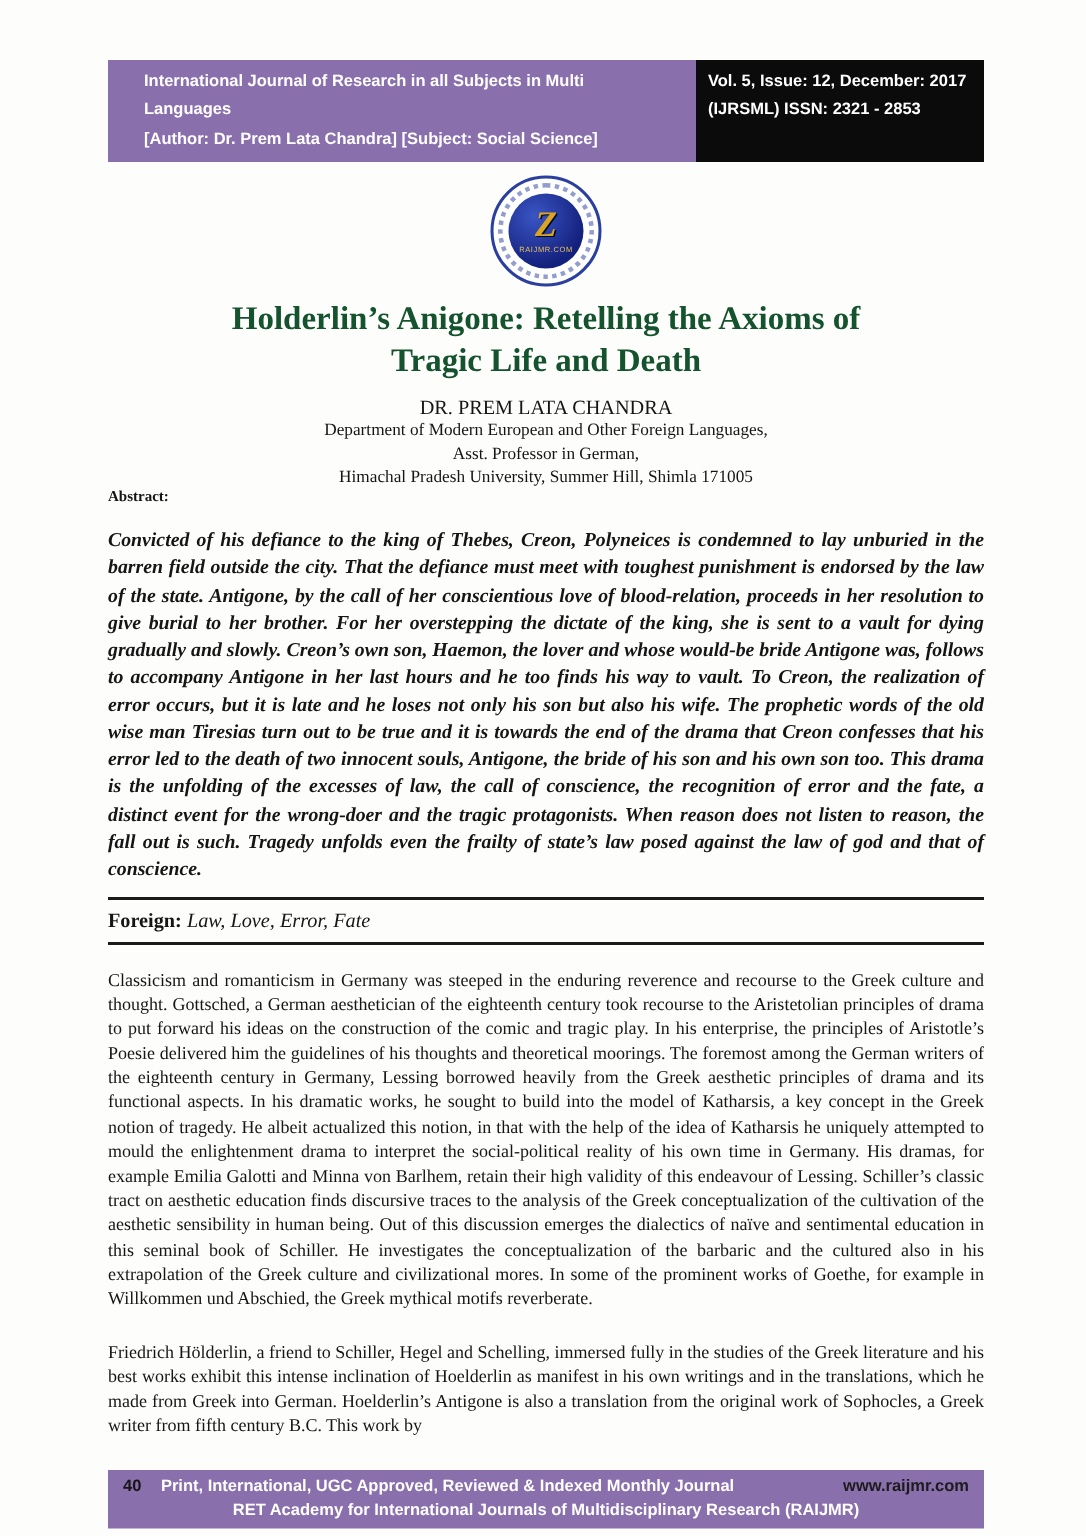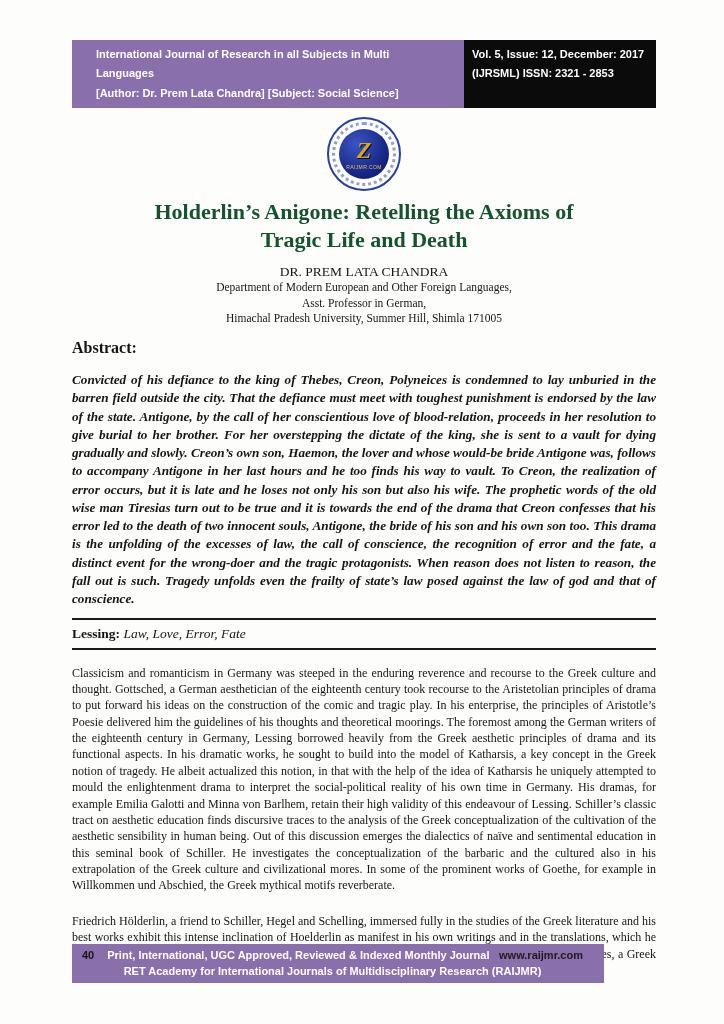--- a/index.html
+++ b/index.html
@@ -20,34 +20,34 @@
   .logo-glyph{color:#d9a520;font-family:"Liberation Serif",serif;font-style:italic;font-weight:bold;font-size:24px;line-height:1;text-shadow:1px 1px 0 #000a24;}
   .logo-site{color:#e8c05a;font-family:"Liberation Sans",sans-serif;font-size:5px;letter-spacing:.4px;margin-top:2px;}
 
   
   .title{margin-top:7px;text-align:center;font-weight:bold;font-size:22px;line-height:1.27;color:#14532d;}
   .authors{margin-top:9px;text-align:center;line-height:1.32;}
   .auth-name{font-size:13.5px;}
   .auth-sub{font-size:11.5px;}
 
   
-  .abs-head{margin-top:13px;font-weight:bold;font-size:16px;}
+  .abs-head{font-weight:bold;font-size:10px;}
   .abs-text{margin-top:14px;font-weight:bold;font-style:italic;font-size:13.2px;line-height:1.385;text-align:justify;}
 
   
   .kw{margin-top:9px;border-top:2px solid #1a1a1a;border-bottom:2px solid #1a1a1a;padding:6px 0;font-size:13.5px;}
   .kw b{font-weight:bold;}
   .kw i{font-style:italic;}
 
   
   .body-par{margin:0;margin-top:15px;font-size:12px;line-height:1.365;text-align:justify;}
   .body-par + .body-par{margin-top:19px;}
 
   
-  .ftr{position:absolute;left:72px;top:944px;width:532px;background:#8a6fad;font-family:"Liberation Sans",sans-serif;font-weight:bold;font-size:11px;color:#ffffff;padding:3px 11px 4px 0;box-sizing:border-box;}
+  .ftr{position:absolute;left:72px;top:980px;width:584px;background:#8a6fad;font-family:"Liberation Sans",sans-serif;font-weight:bold;font-size:11px;color:#ffffff;padding:3px 0 4px 0;box-sizing:border-box;}
   .ftr-l1{display:flex;align-items:center;padding:0 10px;line-height:1.5;}
   .ftr-num{color:#161616;margin-right:13px;}
   .ftr-mid{flex:1;}
   .ftr-web{color:#1c1c1c;}
   .ftr-l2{text-align:center;line-height:1.45;}
 </style>
 </head>
 <body>
 
 <div class="page">
@@ -82,21 +82,21 @@
       <div class="auth-name">DR. PREM LATA CHANDRA</div>
       <div class="auth-sub">Department of Modern European and Other Foreign Languages,</div>
       <div class="auth-sub">Asst. Professor in German,</div>
       <div class="auth-sub">Himachal Pradesh University, Summer Hill, Shimla 171005</div>
     </div>
 
     <div class="abs-head">Abstract:</div>
     <div class="abs-text">Convicted of his defiance to the king of Thebes, Creon, Polyneices is condemned to lay unburied in the barren field outside the city. That the defiance must meet with toughest punishment is endorsed by the law of the state. Antigone, by the call of her conscientious love of blood-relation, proceeds in her resolution to give burial to her brother. For her overstepping the dictate of the king, she is sent to a vault for dying gradually and slowly. Creon’s own son, Haemon, the lover and whose would-be bride Antigone was, follows to accompany Antigone in her last hours and he too finds his way to vault. To Creon, the realization of error occurs, but it is late and he loses not only his son but also his wife. The prophetic words of the old wise man Tiresias turn out to be true and it is towards the end of the drama that Creon confesses that his error led to the death of two innocent souls, Antigone, the bride of his son and his own son too. This drama is the unfolding of the excesses of law, the call of conscience, the recognition of error and the fate, a distinct event for the wrong-doer and the tragic protagonists. When reason does not listen to reason, the fall out is such. Tragedy unfolds even the frailty of state’s law posed against the law of god and that of conscience.</div>
 
     <div class="kw">
-      <b>Lessing:</b>
+      <b>Foreign:</b>
       <i>Law, Love, Error, Fate</i>
     </div>
 
     <p class="body-par">Classicism and romanticism in Germany was steeped in the enduring reverence and recourse to the Greek culture and thought. Gottsched, a German aesthetician of the eighteenth century took recourse to the Aristetolian principles of drama to put forward his ideas on the construction of the comic and tragic play. In his enterprise, the principles of Aristotle’s Poesie delivered him the guidelines of his thoughts and theoretical moorings. The foremost among the German writers of the eighteenth century in Germany, Lessing borrowed heavily from the Greek aesthetic principles of drama and its functional aspects. In his dramatic works, he sought to build into the model of Katharsis, a key concept in the Greek notion of tragedy. He albeit actualized this notion, in that with the help of the idea of Katharsis he uniquely attempted to mould the enlightenment drama to interpret the social-political reality of his own time in Germany. His dramas, for example Emilia Galotti and Minna von Barlhem, retain their high validity of this endeavour of Lessing. Schiller’s classic tract on aesthetic education finds discursive traces to the analysis of the Greek conceptualization of the cultivation of the aesthetic sensibility in human being. Out of this discussion emerges the dialectics of naïve and sentimental education in this seminal book of Schiller. He investigates the conceptualization of the barbaric and the cultured also in his extrapolation of the Greek culture and civilizational mores. In some of the prominent works of Goethe, for example in Willkommen und Abschied, the Greek mythical motifs reverberate.</p>
     <p class="body-par">Friedrich Hölderlin, a friend to Schiller, Hegel and Schelling, immersed fully in the studies of the Greek literature and his best works exhibit this intense inclination of Hoelderlin as manifest in his own writings and in the translations, which he made from Greek into German. Hoelderlin’s Antigone is also a translation from the original work of Sophocles, a Greek writer from fifth century B.C. This work by</p>
   </div>
 
   <div class="ftr">
     <div class="ftr-l1">
       <span class="ftr-num">40</span>

